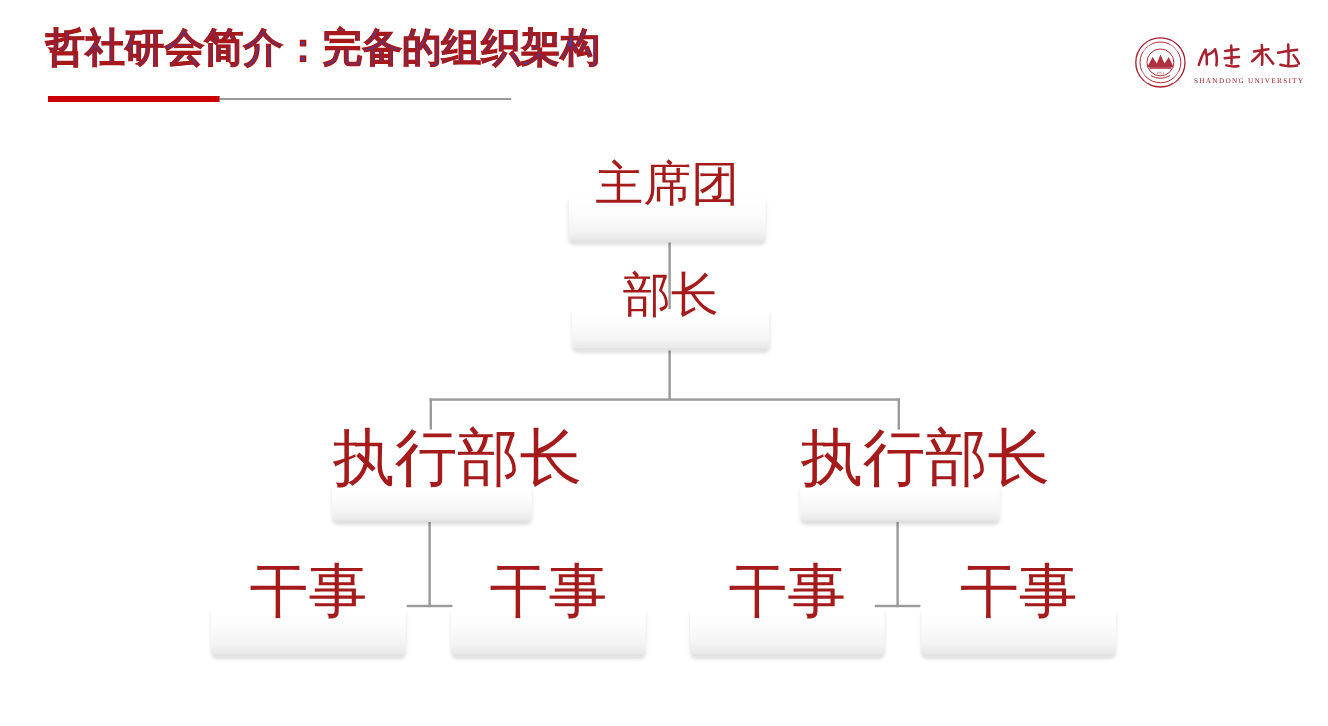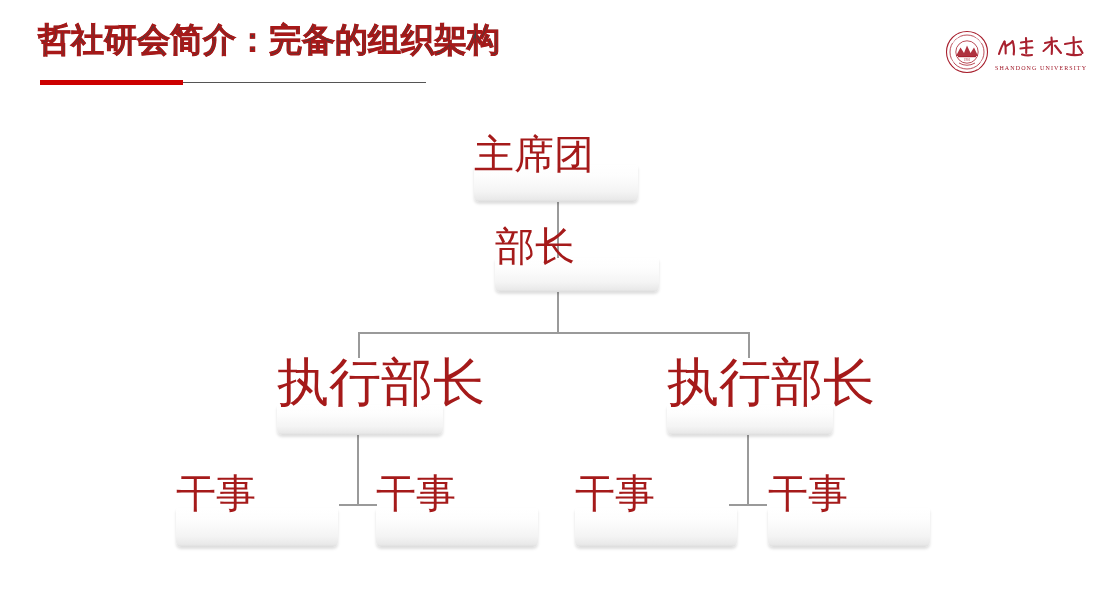--- a/index.html
+++ b/index.html
@@ -19,21 +19,21 @@
   }
 
   
   #slide-title {
     position: absolute;
     left: 38px;
     top: 20px;
     font-size: 33px;
     line-height: 40px;
     font-weight: 700;
-    color: #404040;
+    color: #1d4ed8;
     letter-spacing: 0px;
     white-space: nowrap;
     -webkit-text-stroke: 0.7px #A81818;
   }
   #divider {
     position: absolute;
     left: 40px;
     top: 80px;
     width: 386px;
     height: 5px;
@@ -113,45 +113,46 @@
                 #f4f4f4 72%,
                 #e9e9e9 93%,
                 #dcdcdc 100%);
     box-shadow: 0 2px 3px rgba(0,0,0,0.13),
                 inset 0 1px 0 rgba(255,255,255,0.95);
   }
   .node-label {
     position: absolute;
     left: 0;
     width: 100%;
+    text-align: center;
     color: #A51A1A;
     font-family: "Liberation Sans", "DejaVu Sans", sans-serif;
     font-weight: 400;
     white-space: nowrap;
     z-index: 3;
   }
 
   
   .level-1 { left: 474px; top: 130px;  width: 164px; height: 72px; }
   .level-1 .node-box { height: 37px; }
   .level-1 .node-label { top: 0px; font-size: 40px; line-height: 48px; }
 
-  .level-2 { left: 495px; top: 222px;  width: 164px; height: 70px; }
+  .level-2 { left: 477px; top: 222px;  width: 164px; height: 70px; }
   .level-2 .node-box { height: 34px; }
   .level-2 .node-label { top: 0px; font-size: 40px; line-height: 48px; }
 
   .level-3 { top: 358px; width: 166px; height: 77px; }
   .level-3 .node-box { height: 30px; }
   .level-3 .node-label { top: 0px; font-size: 52px; line-height: 48px; }
   .level-3.left  { left: 277px; }
   .level-3.right { left: 667px; }
 
   .level-4 { top: 469px; width: 162px; height: 78px; }
   .level-4 .node-box { height: 39px; }
-  .level-4 .node-label { top: 0px; font-size: 40px; line-height: 48px; }
+  .level-4 .node-label { top: 0px; font-size: 49px; line-height: 48px; }
   .level-4.p1 { left: 176px; }
   .level-4.p2 { left: 376px; }
   .level-4.p3 { left: 575px; }
   .level-4.p4 { left: 768px; }
 
   
   .conn {
     position: absolute;
     background: #9a9a9a;
   }

